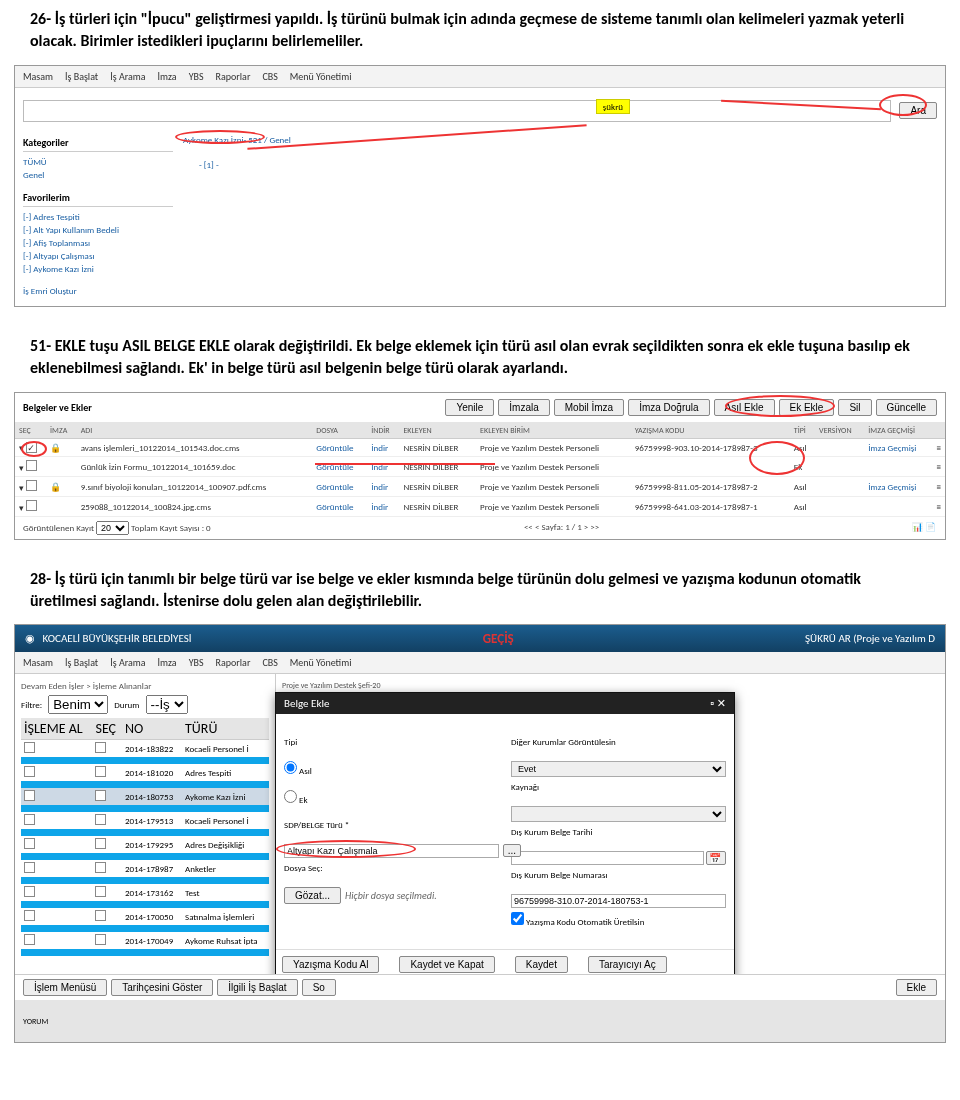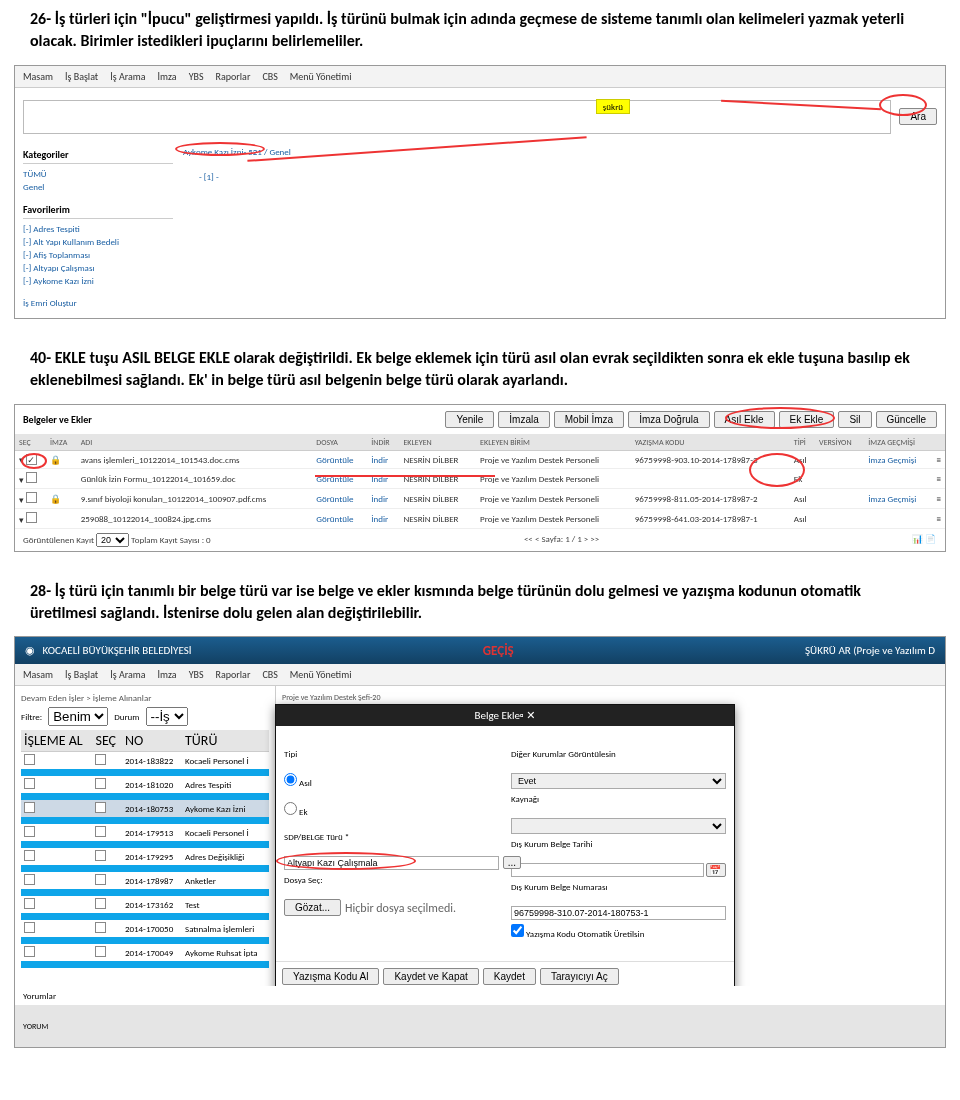--- a/index.html
+++ b/index.html
@@ -2,21 +2,21 @@
 <html><head>
   <meta charset="utf-8">
   <style>
     * { box-sizing: border-box; margin: 0; padding: 0; }
     body { font-family: Calibri, Arial, sans-serif; background: #fff; width: 960px; }
     .paragraph { font-size: 16px; font-weight: bold; color: #000; padding: 8px 30px; line-height: 1.4; }
     .screenshot { margin: 4px 14px 20px 14px; border: 1px solid #999; background: #fff; font-size: 10px; }
     .menubar { background: #f3f3f3; border-bottom: 1px solid #ccc; padding: 4px 8px; display: flex; gap: 12px; font-size: 10px; }
     .menubar span { color: #333; }
     .searchrow { display: flex; align-items: center; padding: 12px 8px; gap: 8px; position: relative; }
-    .searchbox { flex: 1; border: 1px solid #bbb; height: 34px; background: #fff; position: relative; }
+    .searchbox { flex: 1; border: 1px solid #bbb; height: 22px; background: #fff; position: relative; }
     .highlight { position: absolute; left: 66%; top: -2px; background: #ff0; border: 1px solid #cc0; padding: 1px 6px; font-size: 9px; }
     .btn { border: 1px solid #888; background: #eee; padding: 2px 10px; font-size: 10px; border-radius: 2px; }
     .twocol { display: flex; gap: 10px; padding: 0 8px 10px 8px; }
     .sidebar { width: 150px; }
     .section-h { font-size: 10px; font-weight: bold; border-bottom: 1px solid #ccc; padding: 2px 0; margin-bottom: 3px; }
     .linklist { list-style: none; }
     .linklist li { font-size: 9px; color: #1a5fa3; padding: 1px 0; }
     .mainarea { flex: 1; font-size: 9px; }
     .annotation { position: relative; }
     .red-oval { position: absolute; border: 2px solid #e33; border-radius: 50%; }
@@ -34,27 +34,27 @@
     .chk.on::after { content: "✓"; font-size: 9px; line-height: 9px; display: block; text-align: center; }
     .pager { display: flex; justify-content: space-between; padding: 4px 8px; font-size: 9px; color: #444; }
     .pager select { font-size: 9px; }
     
     
     .ss3 { margin: 4px 14px 20px 14px; background: #fff; border: 1px solid #999; font-size: 10px; }
     .headerbar { background: linear-gradient(#1b5d8e, #124063); color: #fff; padding: 6px 10px; display: flex; justify-content: space-between; align-items: center; font-size: 11px; }
     .logo-area { display: flex; align-items: center; gap: 8px; }
     .gecis { color: #d33; font-weight: bold; font-size: 13px; }
     .dialog { position: absolute; left: 260px; top: 18px; width: 460px; background: #333; border: 1px solid #111; box-shadow: 0 3px 10px rgba(0,0,0,0.5); z-index: 10; }
-    .dialog-title { background: #222; color: #fff; padding: 4px 8px; font-size: 11px; display: flex; justify-content: center; }
+    .dialog-title { background: #222; color: #fff; padding: 4px 8px; font-size: 11px; display: flex; justify-content: space-between; }
     .dialog-body { background: #fff; padding: 8px; display: flex; gap: 12px; font-size: 9px; }
     .dcol { flex: 1; }
     .dcol label { display: block; margin: 14px 0; }
     .dcol input[type=text], .dcol select { width: 100%; font-size: 9px; border: 1px solid #aaa; padding: 1px 2px; }
     .radio { margin-right: 2px; }
-    .dialog-btns { display: flex; gap: 4px; padding: 6px; background: #fff; border-top: 1px solid #ddd; }
+    .dialog-btns { display: flex; gap: 20px; padding: 6px; background: #fff; border-top: 1px solid #ddd; }
     .dialog-grid-head { background: #d9d9d9; padding: 4px 8px; font-size: 9px; display: flex; }
     .wrap3 { position: relative; display: flex; height: 300px; overflow: hidden; }
     .leftpanel { width: 260px; padding: 6px; font-size: 9px; }
     .filterbar { display: flex; align-items: center; gap: 6px; margin: 4px 0; }
     .joblist { width: 100%; border-collapse: collapse; font-size: 9px; }
     .joblist th { background: #e5e5e5; padding: 2px 3px; text-align: left; font-weight: normal; font-size: 14px; border-bottom: 1px solid #ccc; }
     .joblist td { padding: 2px 3px; border-bottom: 7px solid #0ea5e9; }
     .joblist tr.sel td { background: #cdd9e5; }
     .rightstrip { width: 170px; padding: 6px; font-size: 9px; border-left: 1px solid #ccc; }
     .bottom-toolbar { display: flex; gap: 4px; padding: 4px 8px; border-top: 1px solid #ccc; }
@@ -102,21 +102,21 @@
     </div>
     <div class="mainarea annotation">
       <div style="color:#1a5fa3;">Aykome Kazı İzni- 521 / Genel</div>
       <div style="color:#1a5fa3; margin-top:14px; margin-left:16px;">- [1] -</div>
       <span class="red-oval" style="left:-8px; top:-4px; width:90px; height:14px;"></span>
       <span class="red-line" style="left:64px; top:2px; width:340px; transform:rotate(-4deg);"></span>
     </div>
   </div>
 </div>
 
-<p class="paragraph">40- EKLE tuşu ASIL BELGE EKLE olarak değiştirildi. Ek belge eklemek için türü asıl olan evrak seçildikten sonra ek ekle tuşuna basılıp ek eklenebilmesi sağlandı. Ek' in belge türü asıl belgenin belge türü olarak ayarlandı.</p>
+<p class="paragraph">51- EKLE tuşu ASIL BELGE EKLE olarak değiştirildi. Ek belge eklemek için türü asıl olan evrak seçildikten sonra ek ekle tuşuna basılıp ek eklenebilmesi sağlandı. Ek' in belge türü asıl belgenin belge türü olarak ayarlandı.</p>
 
 <div class="screenshot annotation">
   <div class="toolbar-row">
     <div style="font-size:10px; font-weight:bold;">Belgeler ve Ekler</div>
     <div class="toolbar-btns">
       <button class="btn">Yenile</button>
       <button class="btn">İmzala</button>
       <button class="btn">Mobil İmza</button>
       <button class="btn">İmza Doğrula</button>
       <button class="btn">Asıl Ekle</button>
@@ -345,21 +345,21 @@
           <label><input type="radio" class="radio" style=""><span>Ek</span></label>
           <label style="margin-top:4px;">SDP/BELGE Türü *</label>
           <div style="position:relative;">
             <input type="text" value="Altyapı Kazı Çalışmala" style="">
             <button class="btn" style="position:absolute; right:-22px; top:0; padding:0 4px;">...</button>
             <span class="red-oval" style="left:-8px; top:-4px; width:140px; height:18px; border-radius:50%;"></span>
           </div>
           <label style="margin-top:4px;">Dosya Seç:</label>
           <div style="display:flex; gap:4px; align-items:center;">
             <button class="btn">Gözat...</button>
-            <span style="font-size:12px; color:#666;">Hiçbir dosya seçilmedi.</span>
+            <span style="font-size:10px; color:#666;font-style:italic;">Hiçbir dosya seçilmedi.</span>
           </div>
         </div>
         <div class="dcol">
           <label>Diğer Kurumlar Görüntülesin</label>
           <select><option>Evet</option></select>
           <label style="margin-top:4px;">Kaynağı</label>
           <select><option></option></select>
           <label style="margin-top:4px;">Dış Kurum Belge Tarihi</label>
           <div style="display:flex; gap:2px;">
               <input type="text" style="">
@@ -376,15 +376,22 @@
         <button class="btn">Kaydet</button>
         <button class="btn">Tarayıcıyı Aç</button>
       </div>
       <div class="dialog-grid-head">
         <div style="flex:1;">YÜKLEME DURUMU</div>
         <div style="flex:1;">DOSYA ADI</div>
       </div>
       <div style="height:30px; background:#fff;"></div>
     </div>
   </div>
-  <div style="padding:4px 8px; font-size:9px;">Yorumlar</div>
+  <div class="bottom-toolbar">
+    <button class="btn">İşlem Menüsü</button>
+    <button class="btn">Tarihçesini Göster</button>
+    <button class="btn">İlgili İş Başlat</button>
+    <button class="btn">So</button>
+    <div style="flex:1;"></div>
+    <button class="btn">Ekle</button>
+  </div>
   <div style="padding:16px 8px; font-size:8px; background:#e5e5e5;">YORUM</div>
 </div>
 
 </body></html>

